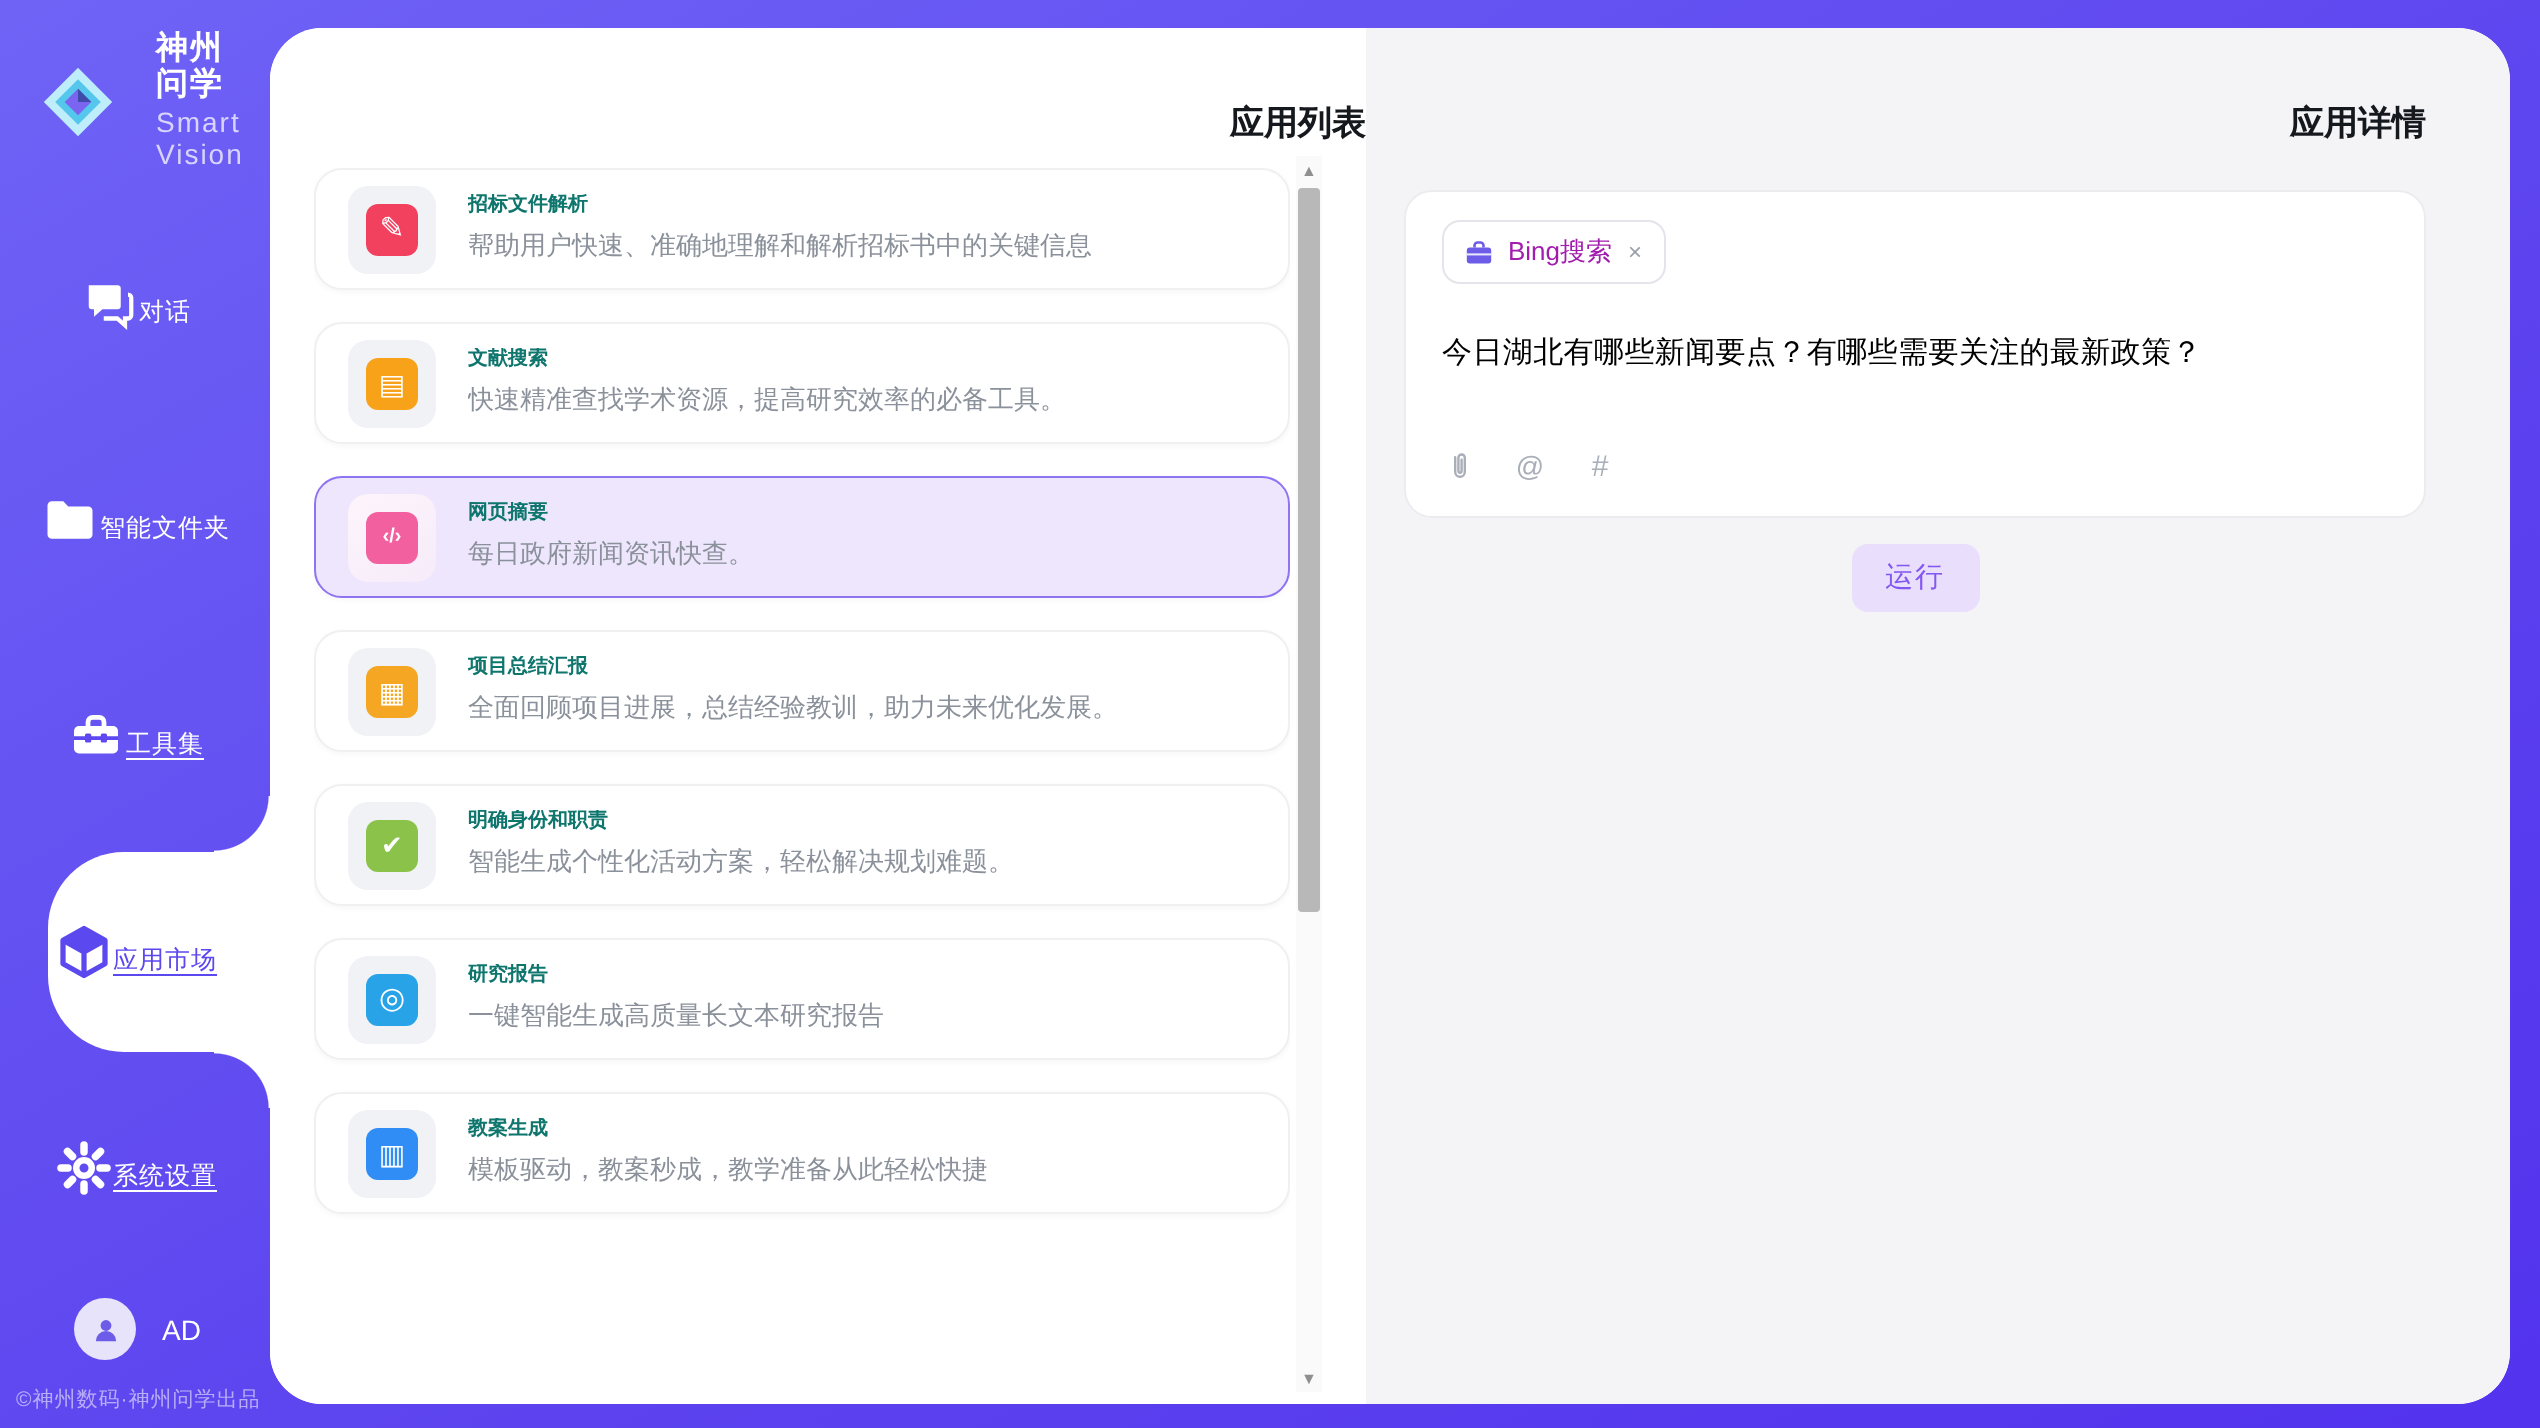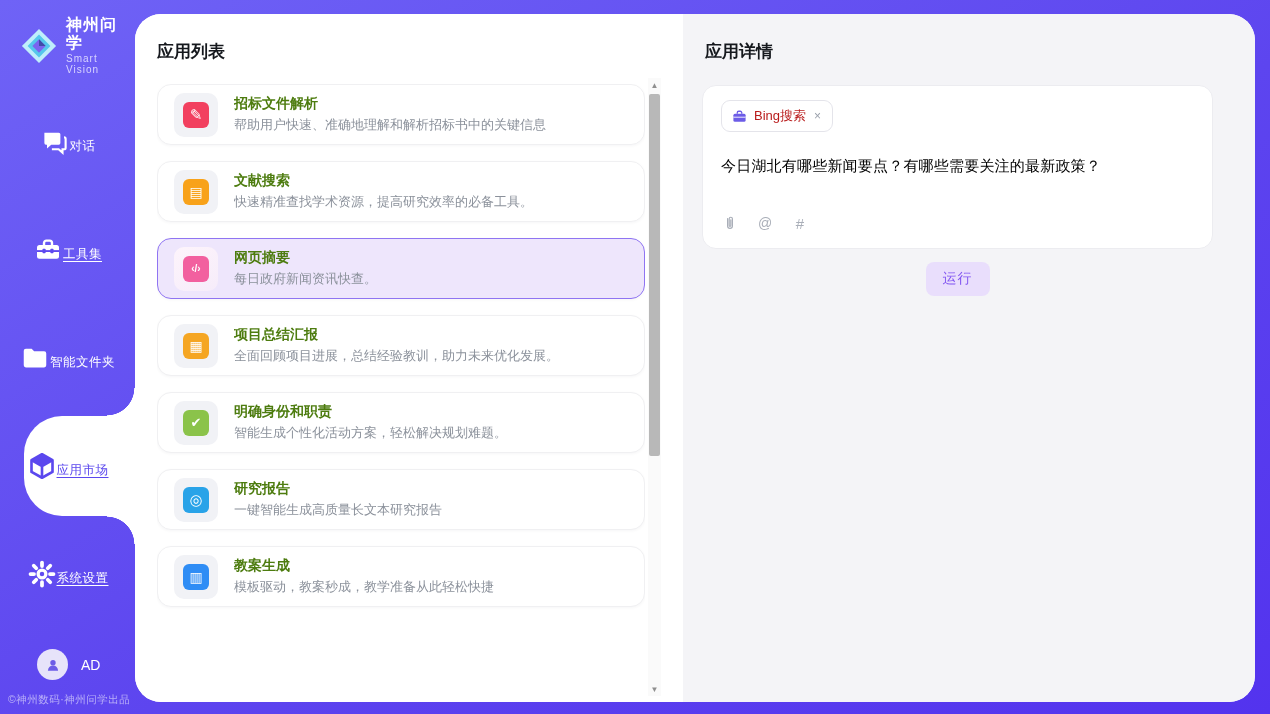--- a/index.html
+++ b/index.html
@@ -2,24 +2,24 @@
 <html><head>
 <meta charset="utf-8">
 <style>
   html,body{margin:0;padding:0;}
   body{font-family:"Liberation Sans","DejaVu Sans",sans-serif;-webkit-font-smoothing:antialiased;}
   .app{position:relative;width:1270px;height:714px;overflow:hidden;
        background:linear-gradient(150deg,#6f63f6 0%,#5d45ef 55%,#5333ee 100%);}
 
   
   .sidebar{position:absolute;left:0;top:0;width:135px;height:714px;color:#fff;}
-  .logo{display:flex;align-items:center;gap:8px;padding:16px 8px 0 20px;}
+  .logo{display:flex;align-items:center;gap:20px;padding:16px 8px 0 20px;}
   .logo-mark{width:38px;height:38px;flex:0 0 auto;}
   .logo-name{font-size:16px;font-weight:700;letter-spacing:1px;line-height:1.1;}
-  .logo-tag{font-size:10px;letter-spacing:1px;color:#d8d4ff;margin-top:2px;}
+  .logo-tag{font-size:14px;letter-spacing:1px;color:#d8d4ff;margin-top:2px;}
   .nav{margin-top:24px;}
   .nav-item{position:relative;height:86px;margin-bottom:22px;display:flex;flex-direction:row;
             align-items:center;justify-content:center;color:#fff;cursor:pointer;}
   .nav-item .blob,.nav-item .curve{display:none;}
   .nav-item.active{color:#5b48ee;text-align:right;}
   .nav-item.active .blob{display:block;position:absolute;left:24px;right:0;top:-7px;bottom:-7px;
             background:#fff;border-radius:38px 0 0 38px;z-index:0;}
   .nav-item.active .curve{display:block;position:absolute;right:0;width:28px;height:28px;z-index:0;}
   .curve.top{top:-35px;background:radial-gradient(circle 28px at 0 0,rgba(0,0,0,0) 27px,#fff 27.6px);}
   .curve.bottom{bottom:-35px;background:radial-gradient(circle 28px at 0 100%,rgba(0,0,0,0) 27px,#fff 27.6px);}
@@ -32,63 +32,63 @@
   .user-initials{font-size:14px;color:#fff;}
   .side-footer{position:absolute;left:8px;bottom:7px;font-size:10.5px;color:rgba(255,255,255,.55);
                letter-spacing:.5px;white-space:nowrap;}
 
   
   .main{position:absolute;left:135px;top:14px;width:1120px;height:688px;background:#fff;
         border-radius:26px;display:flex;overflow:hidden;}
 
   
   .list-panel{position:relative;width:548px;background:#fff;box-sizing:border-box;padding:26px 0 0 0;}
-  .panel-title{font-size:17px;font-weight:700;color:#15181d;margin:0 0 0 22px;}
+  .panel-title{font-size:17px;font-weight:700;color:#15181d;margin:10px 0 0 22px;text-align:right;}
   .cards{position:absolute;left:22px;top:70px;width:488px;bottom:0;overflow:hidden;}
   .card{position:relative;height:61px;margin-bottom:16px;background:#fff;border:1px solid #f0f0f2;
         border-radius:14px;box-shadow:0 1px 3px rgba(25,28,45,.04);display:flex;align-items:center;
         padding:0 14px 0 16px;box-sizing:border-box;cursor:pointer;}
   .card.selected{background:#eee6fc;border:1.5px solid #8f74f2;}
   .tile{width:44px;height:44px;border-radius:10px;background:#f1f2f6;display:flex;align-items:center;
         justify-content:center;flex:0 0 auto;}
   .card.selected .tile{background:linear-gradient(145deg,#fdf4fb,#f6ecfa);}
   .app-ico{width:26px;height:26px;border-radius:6px;display:flex;align-items:center;justify-content:center;
            color:#fff;font-size:15px;line-height:1;}
   .app-ico::after{display:block;}
   .g-pen::after{content:"✎";}
   .g-book::after{content:"▤";font-size:14px;}
   .g-web::after{content:"‹/›";font-size:10px;font-weight:700;letter-spacing:0;}
   .g-interview::after{content:"☻";font-size:14px;}
   .g-note::after{content:"▦";font-size:14px;}
   .g-clipboard::after{content:"✔";font-size:13px;}
   .g-research::after{content:"◎";font-size:15px;}
   .g-books::after{content:"▥";font-size:14px;}
   .ctext{margin-left:16px;overflow:hidden;}
-  .ctitle{font-size:14px;font-weight:700;color:#4d7c0f;line-height:1.2;}
+  .ctitle{font-size:10px;font-weight:700;color:#0f766e;line-height:1.2;}
   .cdesc{font-size:13px;color:#8b919b;margin-top:5px;white-space:nowrap;}
 
   
   .sbar{position:absolute;right:22px;top:64px;bottom:6px;width:13px;background:#fafafa;}
   .sbar .arrow{position:absolute;left:0;width:13px;height:14px;display:flex;align-items:center;
                justify-content:center;font-size:8px;color:#8f8f8f;cursor:pointer;}
   .sbar .arrow.up{top:0;}
   .sbar .arrow.down{bottom:0;}
   .sbar .thumb{position:absolute;left:1px;width:11px;top:16px;height:362px;background:#b8b8b8;
                border-radius:2px;cursor:pointer;}
 
   
   .detail-panel{position:relative;flex:1;background:#f4f4f7;box-sizing:border-box;
                 padding:26px 42px 0 19px;border-radius:0 26px 26px 0;}
   .detail-panel .panel-title{margin-left:3px;}
   .composer{position:relative;margin-top:22px;height:164px;background:#fff;border:1px solid #ececf0;
             border-radius:14px;box-sizing:border-box;padding:14px 18px;}
   .tag-pill{display:inline-flex;align-items:center;gap:7px;border:1px solid #e4e4ea;border-radius:9px;
             padding:6px 10px;background:#fff;cursor:pointer;}
   .tag-pill svg{width:15px;height:15px;}
-  .tag-label{font-size:13px;color:#b91c1c;}
+  .tag-label{font-size:13px;color:#a21caf;}
   .tag-close{font-size:12px;color:#9aa0ab;cursor:pointer;padding:0 1px;}
   .query{margin-top:25px;font-size:15px;color:#000000;letter-spacing:.2px;cursor:text;}
   .composer-icons{position:absolute;left:18px;bottom:16px;display:flex;align-items:center;gap:17px;
                   color:#a9aeb8;}
   .composer-icons .cicon{width:18px;height:18px;display:flex;align-items:center;justify-content:center;
                   font-size:15px;cursor:pointer;}
   .at-icon::after{content:"@";font-size:14px;}
   .hash-icon::after{content:"#";font-size:15px;}
   .run-row{display:flex;justify-content:center;margin-top:13px;}
   .run-btn{background:#e9defc;color:#8357f1;border:none;border-radius:8px;font-size:14px;
@@ -114,37 +114,37 @@
     </div>
     <div class="nav" id="nav">
         <div class="nav-item">
 
     <span class="nav-ico"><svg viewBox="0 0 24 24" width="30" height="30">
               <path d="M3.5 4.5h11.5a1.3 1.3 0 0 1 1.3 1.3v7a1.3 1.3 0 0 1-1.3 1.3H9l-3.4 3v-3H4.8a1.3 1.3 0 0 1-1.3-1.3v-7a1.3 1.3 0 0 1 0 0Z" fill="currentColor"></path>
               <path d="M19.2 8.2a1.3 1.3 0 0 1 1.3 1.3v7a1.3 1.3 0 0 1-1.3 1.3H18v2.7l-3.1-2.7H9.5" fill="none" stroke="currentColor" stroke-width="1.7"></path>
             </svg></span>
     <span class="nav-label">对话</span>
   </div>
+        <div class="nav-item">
+
+    <span class="nav-ico"><svg viewBox="0 0 24 24" width="30" height="30">
+              <path d="M3 6.2A1.7 1.7 0 0 1 4.7 4.5h4.6l2 2.1h8a1.7 1.7 0 0 1 1.7 1.7v9.5a1.7 1.7 0 0 1-1.7 1.7H4.7A1.7 1.7 0 0 1 3 17.8Z" fill="currentColor"></path>
+            </svg></span>
+    <span class="nav-label">智能文件夹</span>
+  </div>
         <div class="nav-item underline">
 
     <span class="nav-ico"><svg viewBox="0 0 24 24" width="30" height="30">
               <path d="M8.8 8V6.4A1.9 1.9 0 0 1 10.7 4.5h2.6a1.9 1.9 0 0 1 1.9 1.9V8" fill="none" stroke="currentColor" stroke-width="1.9"></path>
               <rect x="3.2" y="8" width="17.6" height="11" rx="2" fill="currentColor"></rect>
               <rect x="3.2" y="12.1" width="17.6" height="1.5" fill="#5e48f0"></rect>
               <rect x="7.6" y="11" width="2.5" height="3.6" rx=".6" fill="#5e48f0"></rect>
               <rect x="13.9" y="11" width="2.5" height="3.6" rx=".6" fill="#5e48f0"></rect>
             </svg></span>
     <span class="nav-label">工具集</span>
-  </div>
-        <div class="nav-item">
-
-    <span class="nav-ico"><svg viewBox="0 0 24 24" width="30" height="30">
-              <path d="M3 6.2A1.7 1.7 0 0 1 4.7 4.5h4.6l2 2.1h8a1.7 1.7 0 0 1 1.7 1.7v9.5a1.7 1.7 0 0 1-1.7 1.7H4.7A1.7 1.7 0 0 1 3 17.8Z" fill="currentColor"></path>
-            </svg></span>
-    <span class="nav-label">智能文件夹</span>
   </div>
         <div class="nav-item active underline">
     <div class="curve top"></div>
           <div class="curve bottom"></div>
           <div class="blob"></div>
     <span class="nav-ico"><svg viewBox="0 0 24 24" width="30" height="30">
               <path d="M12 2.6 20.4 7.3v9.4L12 21.4 3.6 16.7V7.3Z" fill="none" stroke="currentColor" stroke-width="2.1" stroke-linejoin="round"></path>
               <path d="M3.6 7.3 12 12l8.4-4.7M12 12v9.4" fill="none" stroke="currentColor" stroke-width="2.1" stroke-linejoin="round"></path>
               <path d="M12 2.6 20.4 7.3 12 12 3.6 7.3Z" fill="currentColor"></path>
             </svg></span>

